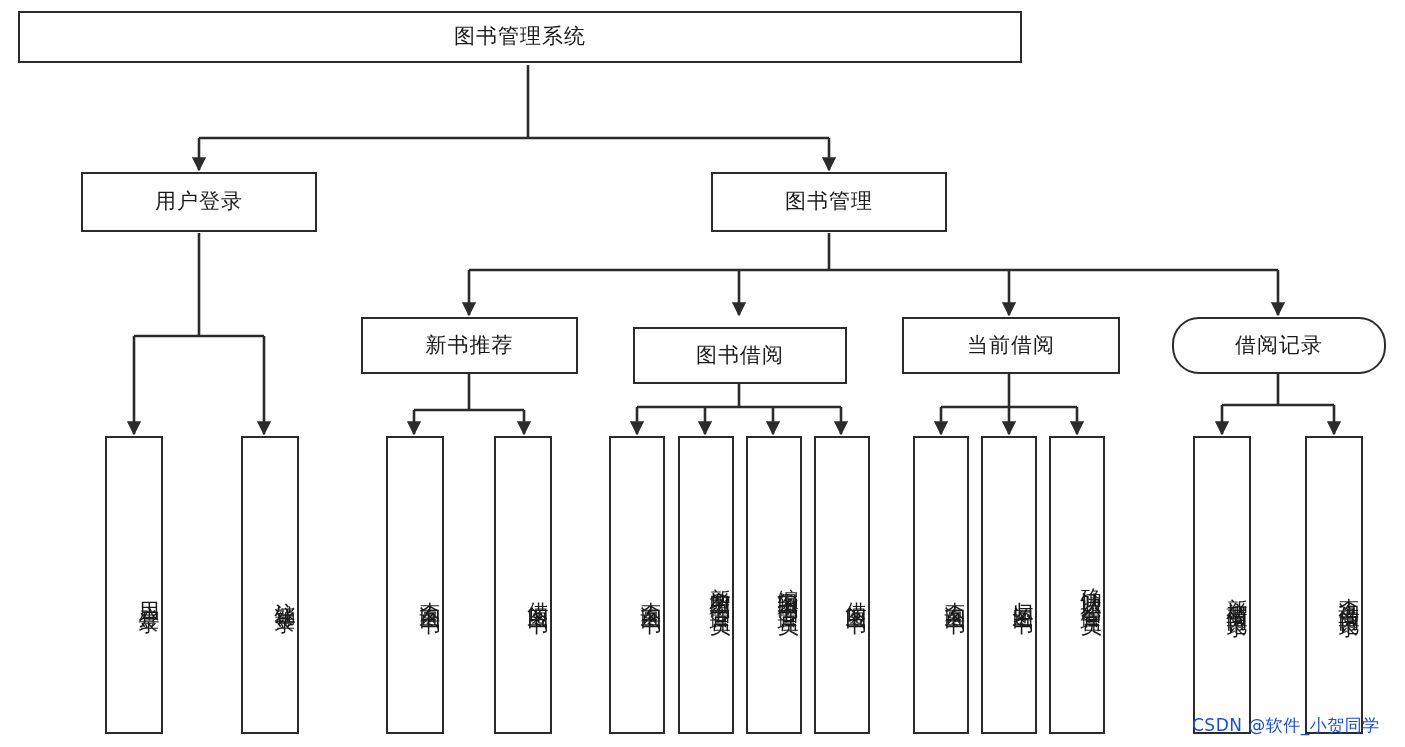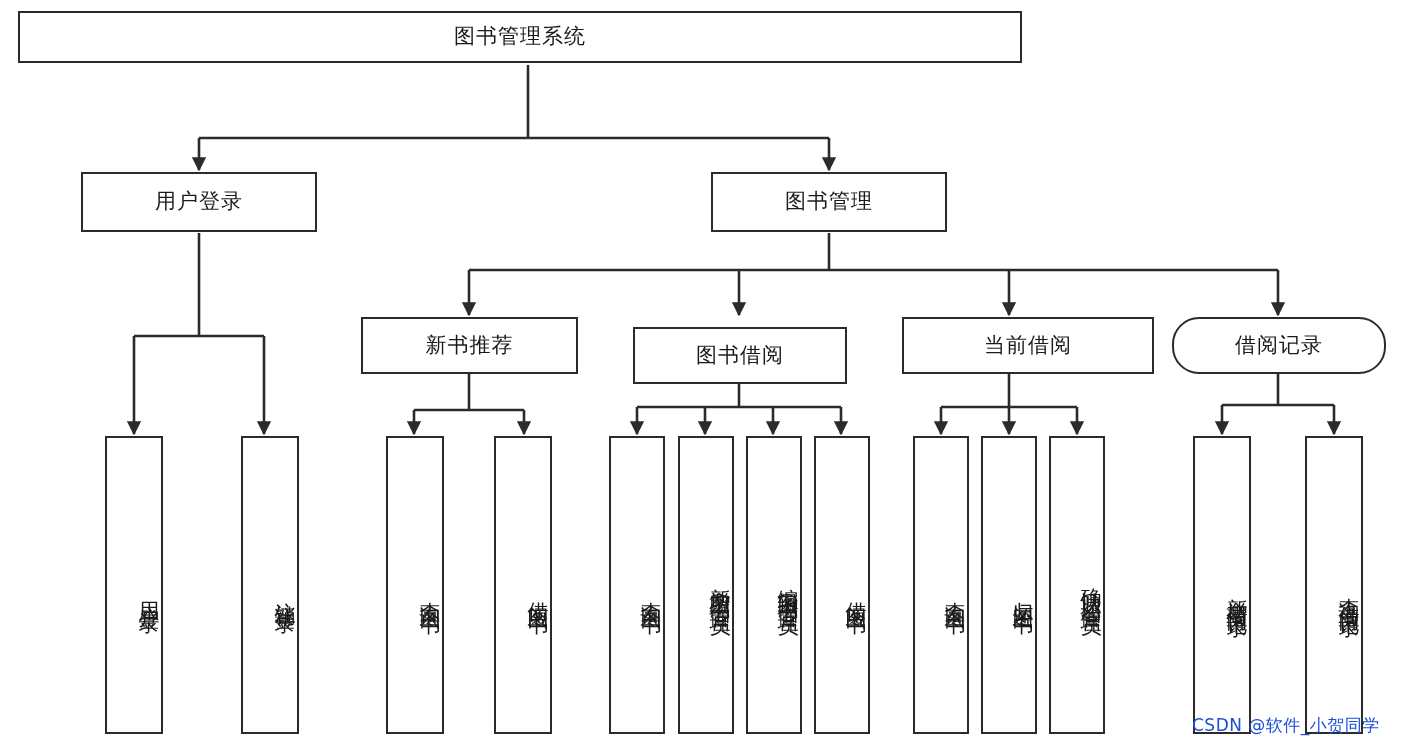--- a/index.html
+++ b/index.html
@@ -134,21 +134,21 @@
   <div class="node node-h" style="left:711px; top:172px; width:236px; height:60px;">
     <span>图书管理</span>
   </div>
 
   <div class="node node-h" style="left:361px; top:317px; width:217px; height:57px;">
     <span>新书推荐</span>
   </div>
   <div class="node node-h" style="left:633px; top:317px; width:214px; height:57px;margin-top:10px;">
     <span>图书借阅</span>
   </div>
-  <div class="node node-h" style="left:902px; top:317px; width:252px; height:57px;">
+  <div class="node node-h" style="left:902px; top:317px; width:218px; height:57px;">
     <span>当前借阅</span>
   </div>
   <div class="node node-h" style="left:1172px; top:317px; width:214px; height:57px;border-radius:27px;">
     <span>借阅记录</span>
   </div>
 
   <div class="node node-v" style="left:105px; top:436px; width:58px; height:298px;">
     <span>用户登录</span>
   </div>
   <div class="node node-v" style="left:241px; top:436px; width:58px; height:298px;">

